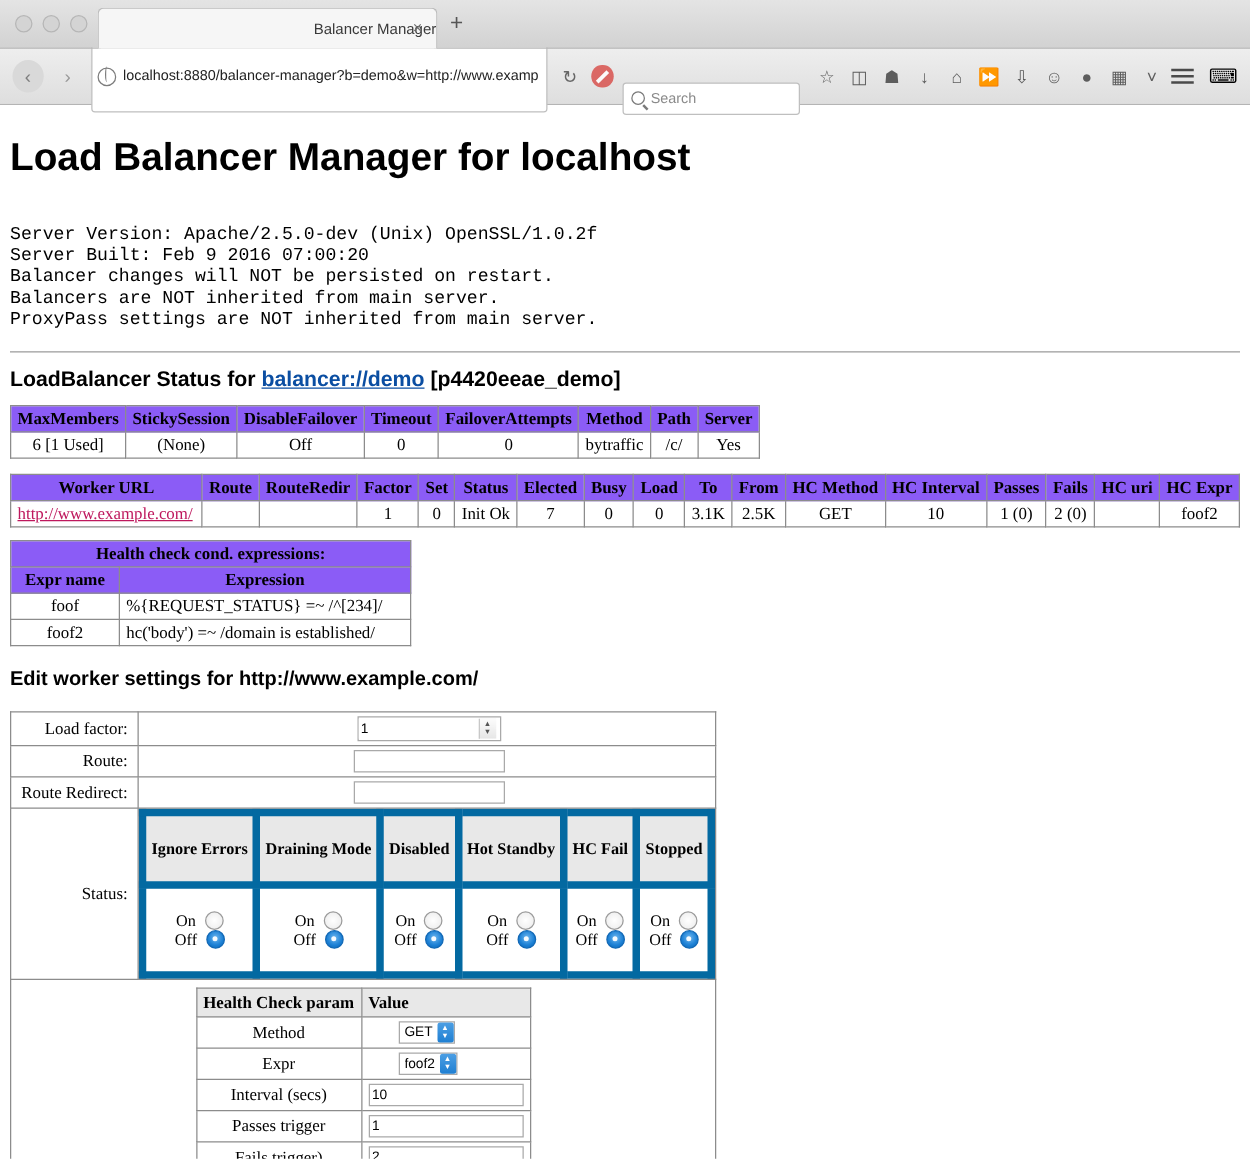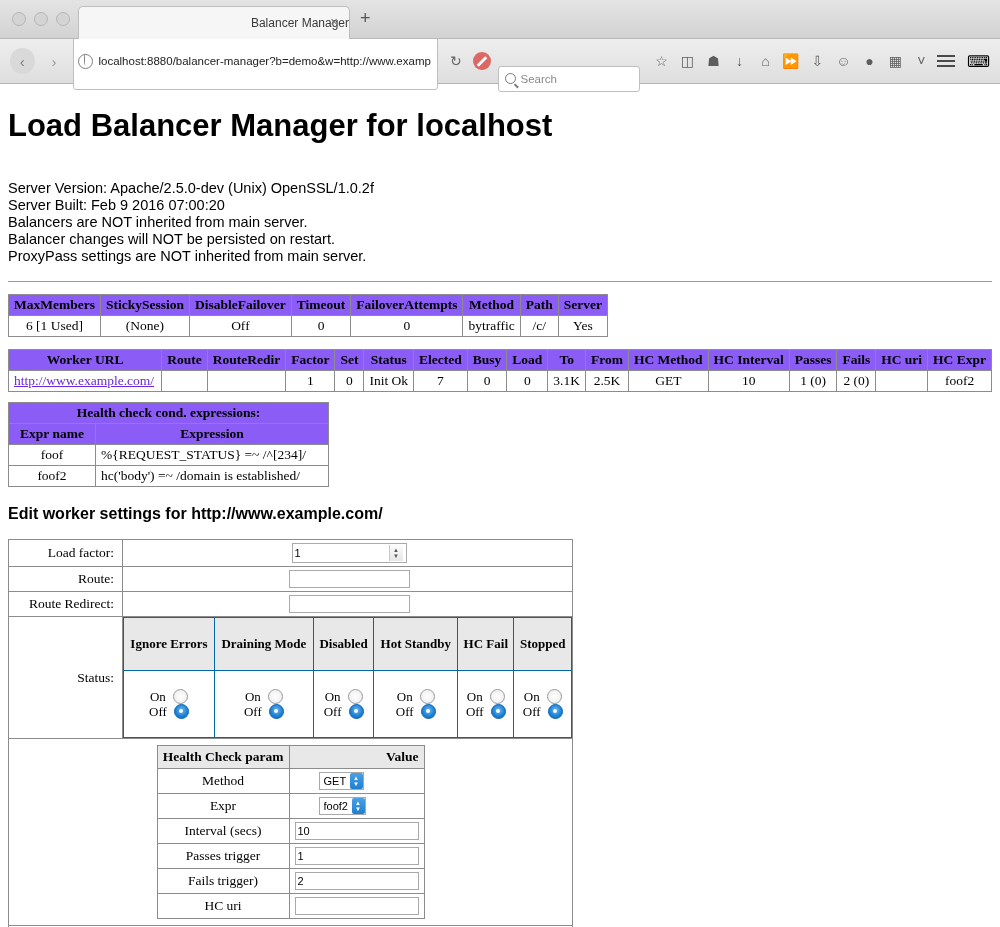--- a/index.html
+++ b/index.html
@@ -212,21 +212,21 @@
     font-family: "Liberation Serif", serif;
     color: #000;
   }
   h1.title {
     font-family: "Liberation Sans", sans-serif;
     font-size: 31px;
     font-weight: bold;
     margin: 6px 0 22px 0;
   }
   .meta {
-    font-family: Liberation Sans, sans-serif;
+    font-family: Liberation Mono, monospace;
     font-size: 14.5px;
     line-height: 17px;
     margin-bottom: 16px;
     margin-top: 36px;
   }
   hr.rule {
     border: none;
     border-top: 1px solid #9b9b9b;
     margin: 10px 0 12px 0;
   }
@@ -256,21 +256,21 @@
     border: 1px solid #8c8c8c;
     padding: 2px 5px;
     text-align: center;
     white-space: nowrap;
   }
   table.grid th {
     background: #8b5cf6;
     font-weight: bold;
   }
   table.grid td a {
-    color: #6d28d9;
+    color: #be185d;
     text-decoration: underline;
   }
   .worker-table { margin-bottom: 10px; }
   .hc-table { margin-bottom: 6px; }
   .hc-table td.expr { text-align: left; font-family: "Liberation Serif", serif; }
 
   
   table.form {
     border-collapse: collapse;
     font-family: "Liberation Serif", serif;
@@ -330,21 +330,21 @@
     line-height: 6px;
   }
 
   table.status {
     border-collapse: collapse;
     font-family: "Liberation Serif", serif;
     font-size: 13px;
     width: 100%;
   }
   table.status th, table.status td {
-    border: 1px solid #0369a1;
+    border: 6px solid #0369a1;
     text-align: center;
     padding: 18px 4px;
     white-space: nowrap;
   }
   table.status th { background: #e8e8e8; font-weight: bold; }
   .radio-row {
     display: flex;
     align-items: center;
     justify-content: center;
     gap: 7px;
@@ -376,21 +376,21 @@
     border-collapse: collapse;
     font-family: "Liberation Serif", serif;
     font-size: 13.5px;
     width: 268px;
     margin: 0 auto;
   }
   table.hcparam th, table.hcparam td {
     border: 1px solid #8c8c8c;
     padding: 3px 5px;
   }
-  table.hcparam th { background: #e8e8e8; font-weight: bold; text-align: right; }
+  table.hcparam th { background: #e8e8e8; font-weight: bold; text-align: left; }
   table.hcparam td.pname { text-align: center; width: 142px; }
   table.hcparam td.pval { text-align: left; }
   select.sel {
     font-size: 11px;
     font-family: "Liberation Sans", sans-serif;
     height: 18px;
     border: 1px solid #a9a9a9;
     background: #fff;
     -webkit-appearance: none;
     appearance: none;
@@ -495,27 +495,30 @@
   </div>
 </div>
 
 <div class="page">
 
   <h1 class="title">Load Balancer Manager for localhost</h1>
 
   <div class="meta">
     <div>Server Version: Apache/2.5.0-dev (Unix) OpenSSL/1.0.2f</div>
     <div>Server Built: Feb 9 2016 07:00:20</div>
+    <div>Balancer changes will NOT be persisted on restart.</div>
     <div>Balancers are NOT inherited from main server.</div>
-    <div>Balancer changes will NOT be persisted on restart.</div>
     <div>ProxyPass settings are NOT inherited from main server.</div>
   </div>
 
   <hr class="rule">
 
+  <h2 class="sub">
+    <span>LoadBalancer Status for </span><a href="#">balancer://demo</a><span> [p4420eeae_demo]</span>
+  </h2>
 
   <table class="grid">
     <thead>
       <tr>
         <th>MaxMembers</th>
         <th>StickySession</th>
         <th>DisableFailover</th>
         <th>Timeout</th>
         <th>FailoverAttempts</th>
         <th>Method</th>

